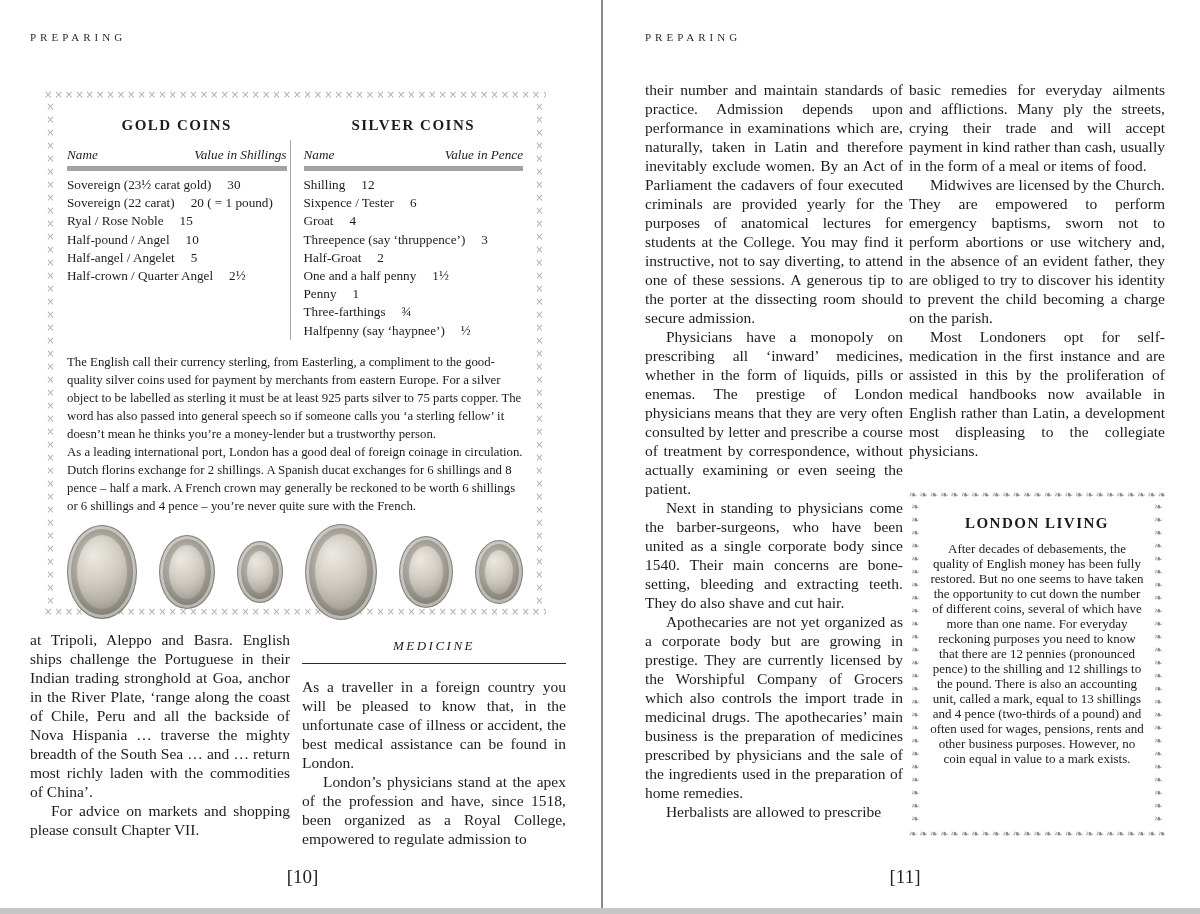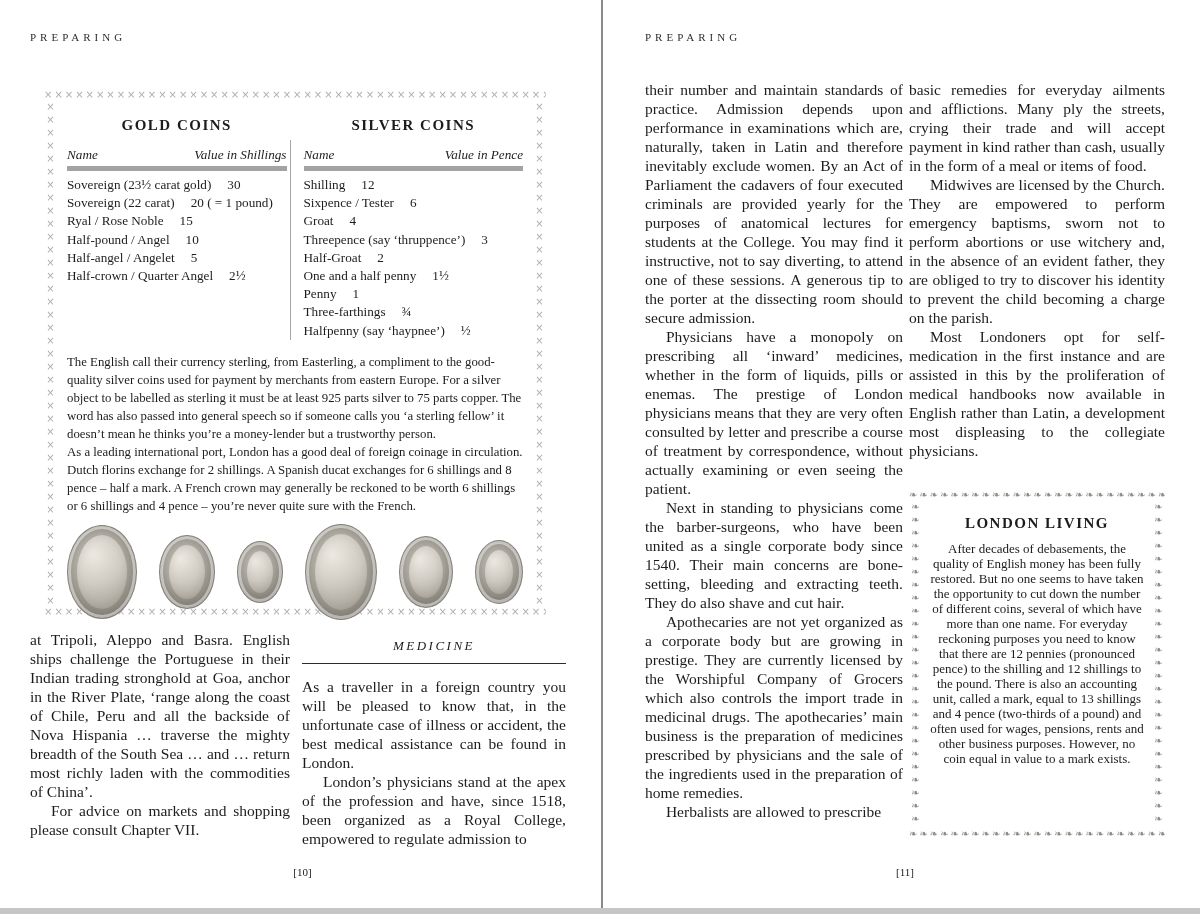--- a/index.html
+++ b/index.html
@@ -11,21 +11,21 @@
   .page-left{left:30px;width:545px;}
   .page-right{left:645px;width:520px;}
   .page-divider{position:absolute;left:601px;top:0;width:2px;height:908px;background:#8a8a8a;}
   .bottom-strip{position:absolute;left:0;bottom:0;width:1200px;height:6px;background:#c6c6c6;}
 
   .running-head{
     position:absolute;top:31px;left:0;width:100%;
     font-size:11px;letter-spacing:4px;color:#2e2e2e;
   }
   .page-number{
-    position:absolute;top:866px;left:0;width:100%;text-align:center;font-size:11px;color:#222;
+    position:absolute;top:866px;left:0;width:100%;text-align:center;font-size:19px;color:#222;
   }
 
   
   .orn-box{position:absolute;box-sizing:border-box;background:#fff;}
   .orn-strip{
     position:absolute;color:#b1aea8;font-family:"DejaVu Sans", sans-serif;
     overflow:hidden;white-space:nowrap;user-select:none;
   }
   .orn-h{left:0;right:0;height:13px;font-size:10px;line-height:13px;letter-spacing:2px;text-align:center;}
   .orn-top{top:0;}

